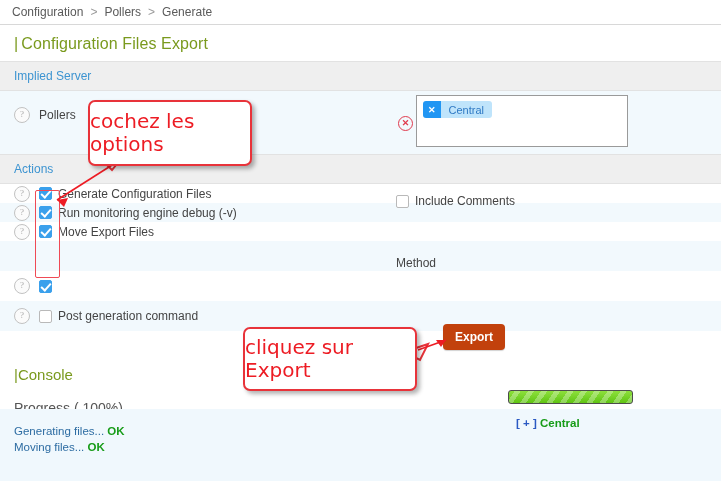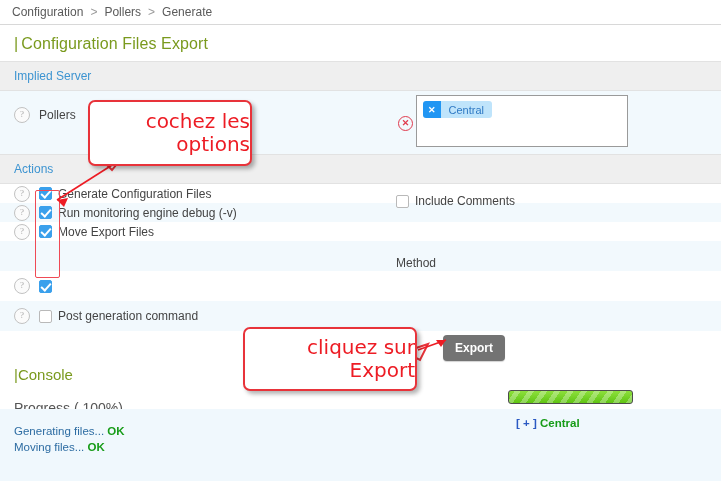--- a/index.html
+++ b/index.html
@@ -228,24 +228,24 @@
     width: 0; height: 0;
     border-left: 4px solid transparent;
     border-right: 4px solid transparent;
     border-top: 5px solid #222222;
   }
 
   
   .export-btn {
     position: absolute;
     left: 443px;
-    top: 335px;
+    top: 324px;
     width: 62px;
     height: 26px;
-    background: #737373;
+    background: #c2410c;
     border-radius: 4px;
     color: #ffffff;
     font-size: 12px;
     font-weight: bold;
     display: flex;
     align-items: center;
     justify-content: center;
     box-shadow: 0 1px 1px rgba(0,0,0,.18);
   }
 
@@ -314,21 +314,21 @@
   .poller-status .br  { color: #2b59c3; }
   .poller-status .nm  { color: #179c18; }
 
   
   .callout {
     position: absolute;
     background: #ffffff;
     border: 2px solid #e8333a;
     border-radius: 7px;
     color: #ed1c24;
-    text-align: right;
+    text-align: left;
     box-shadow: 3px 3px 4px rgba(0,0,0,.30);
     font-family: "DejaVu Sans", sans-serif;
     display: flex;
     align-items: center;
     justify-content: center;
     line-height: 1.14;
   }
   #callout-options {
     left: 88px; top: 100px;
     width: 160px; height: 62px;

